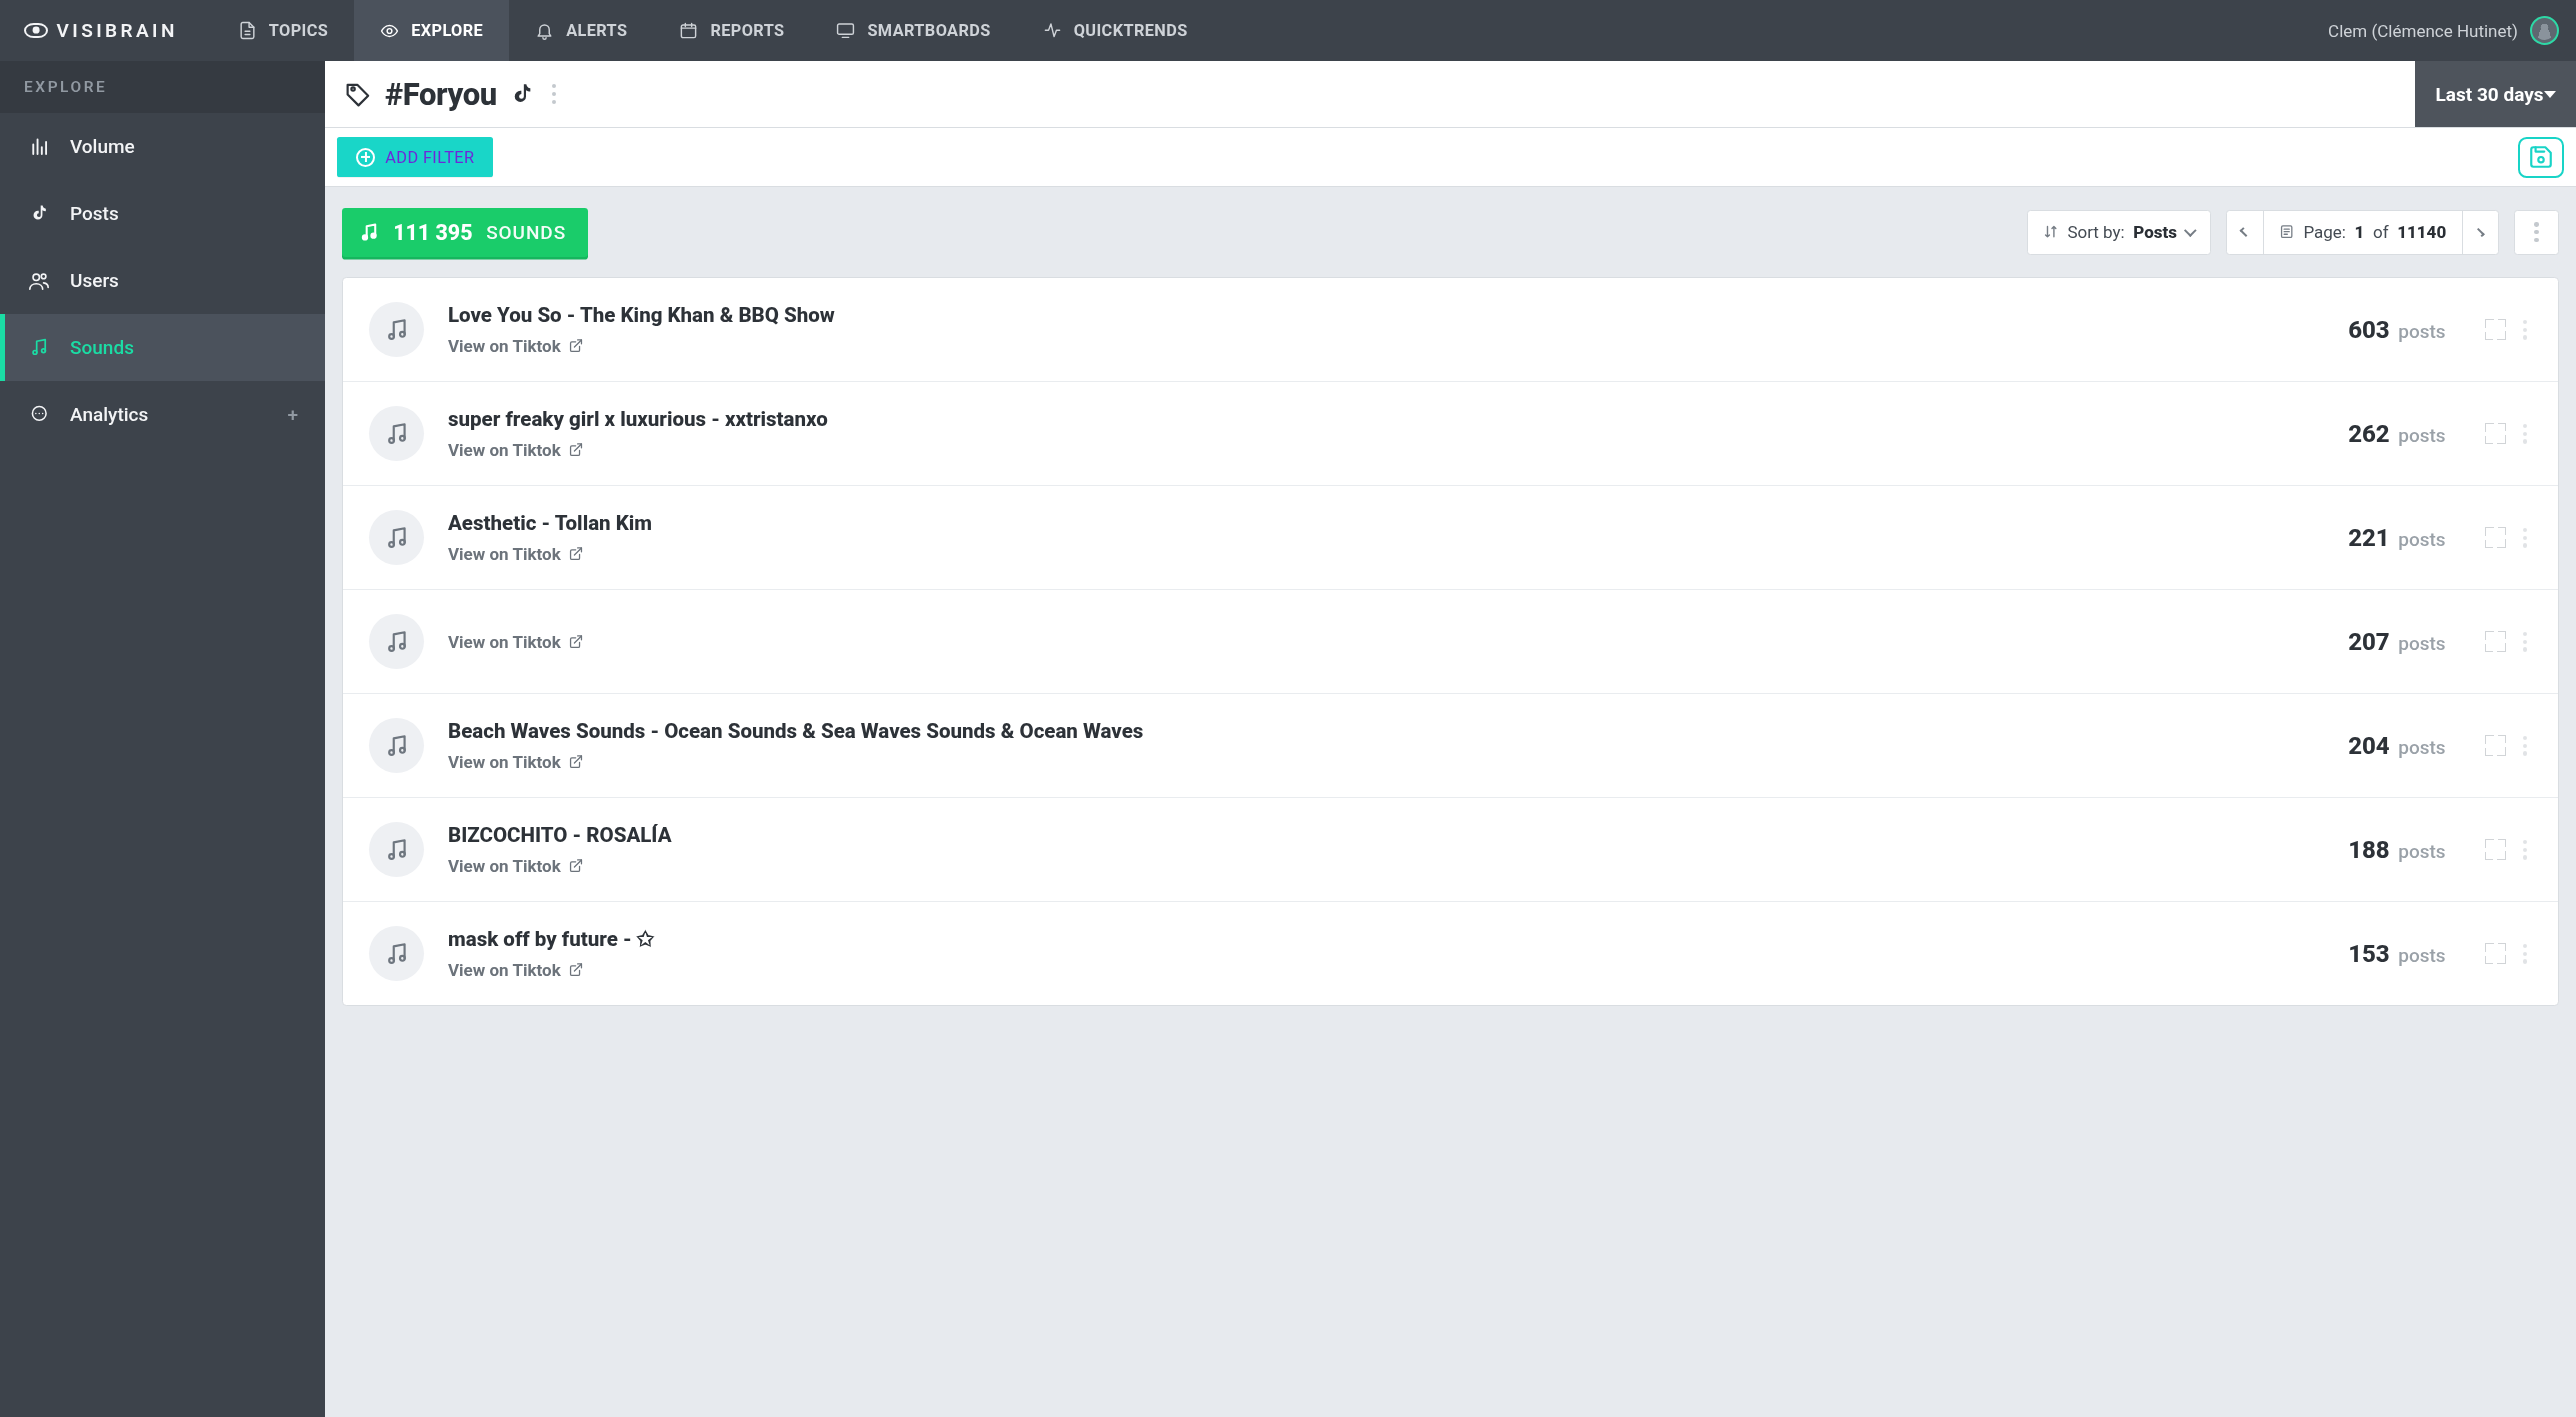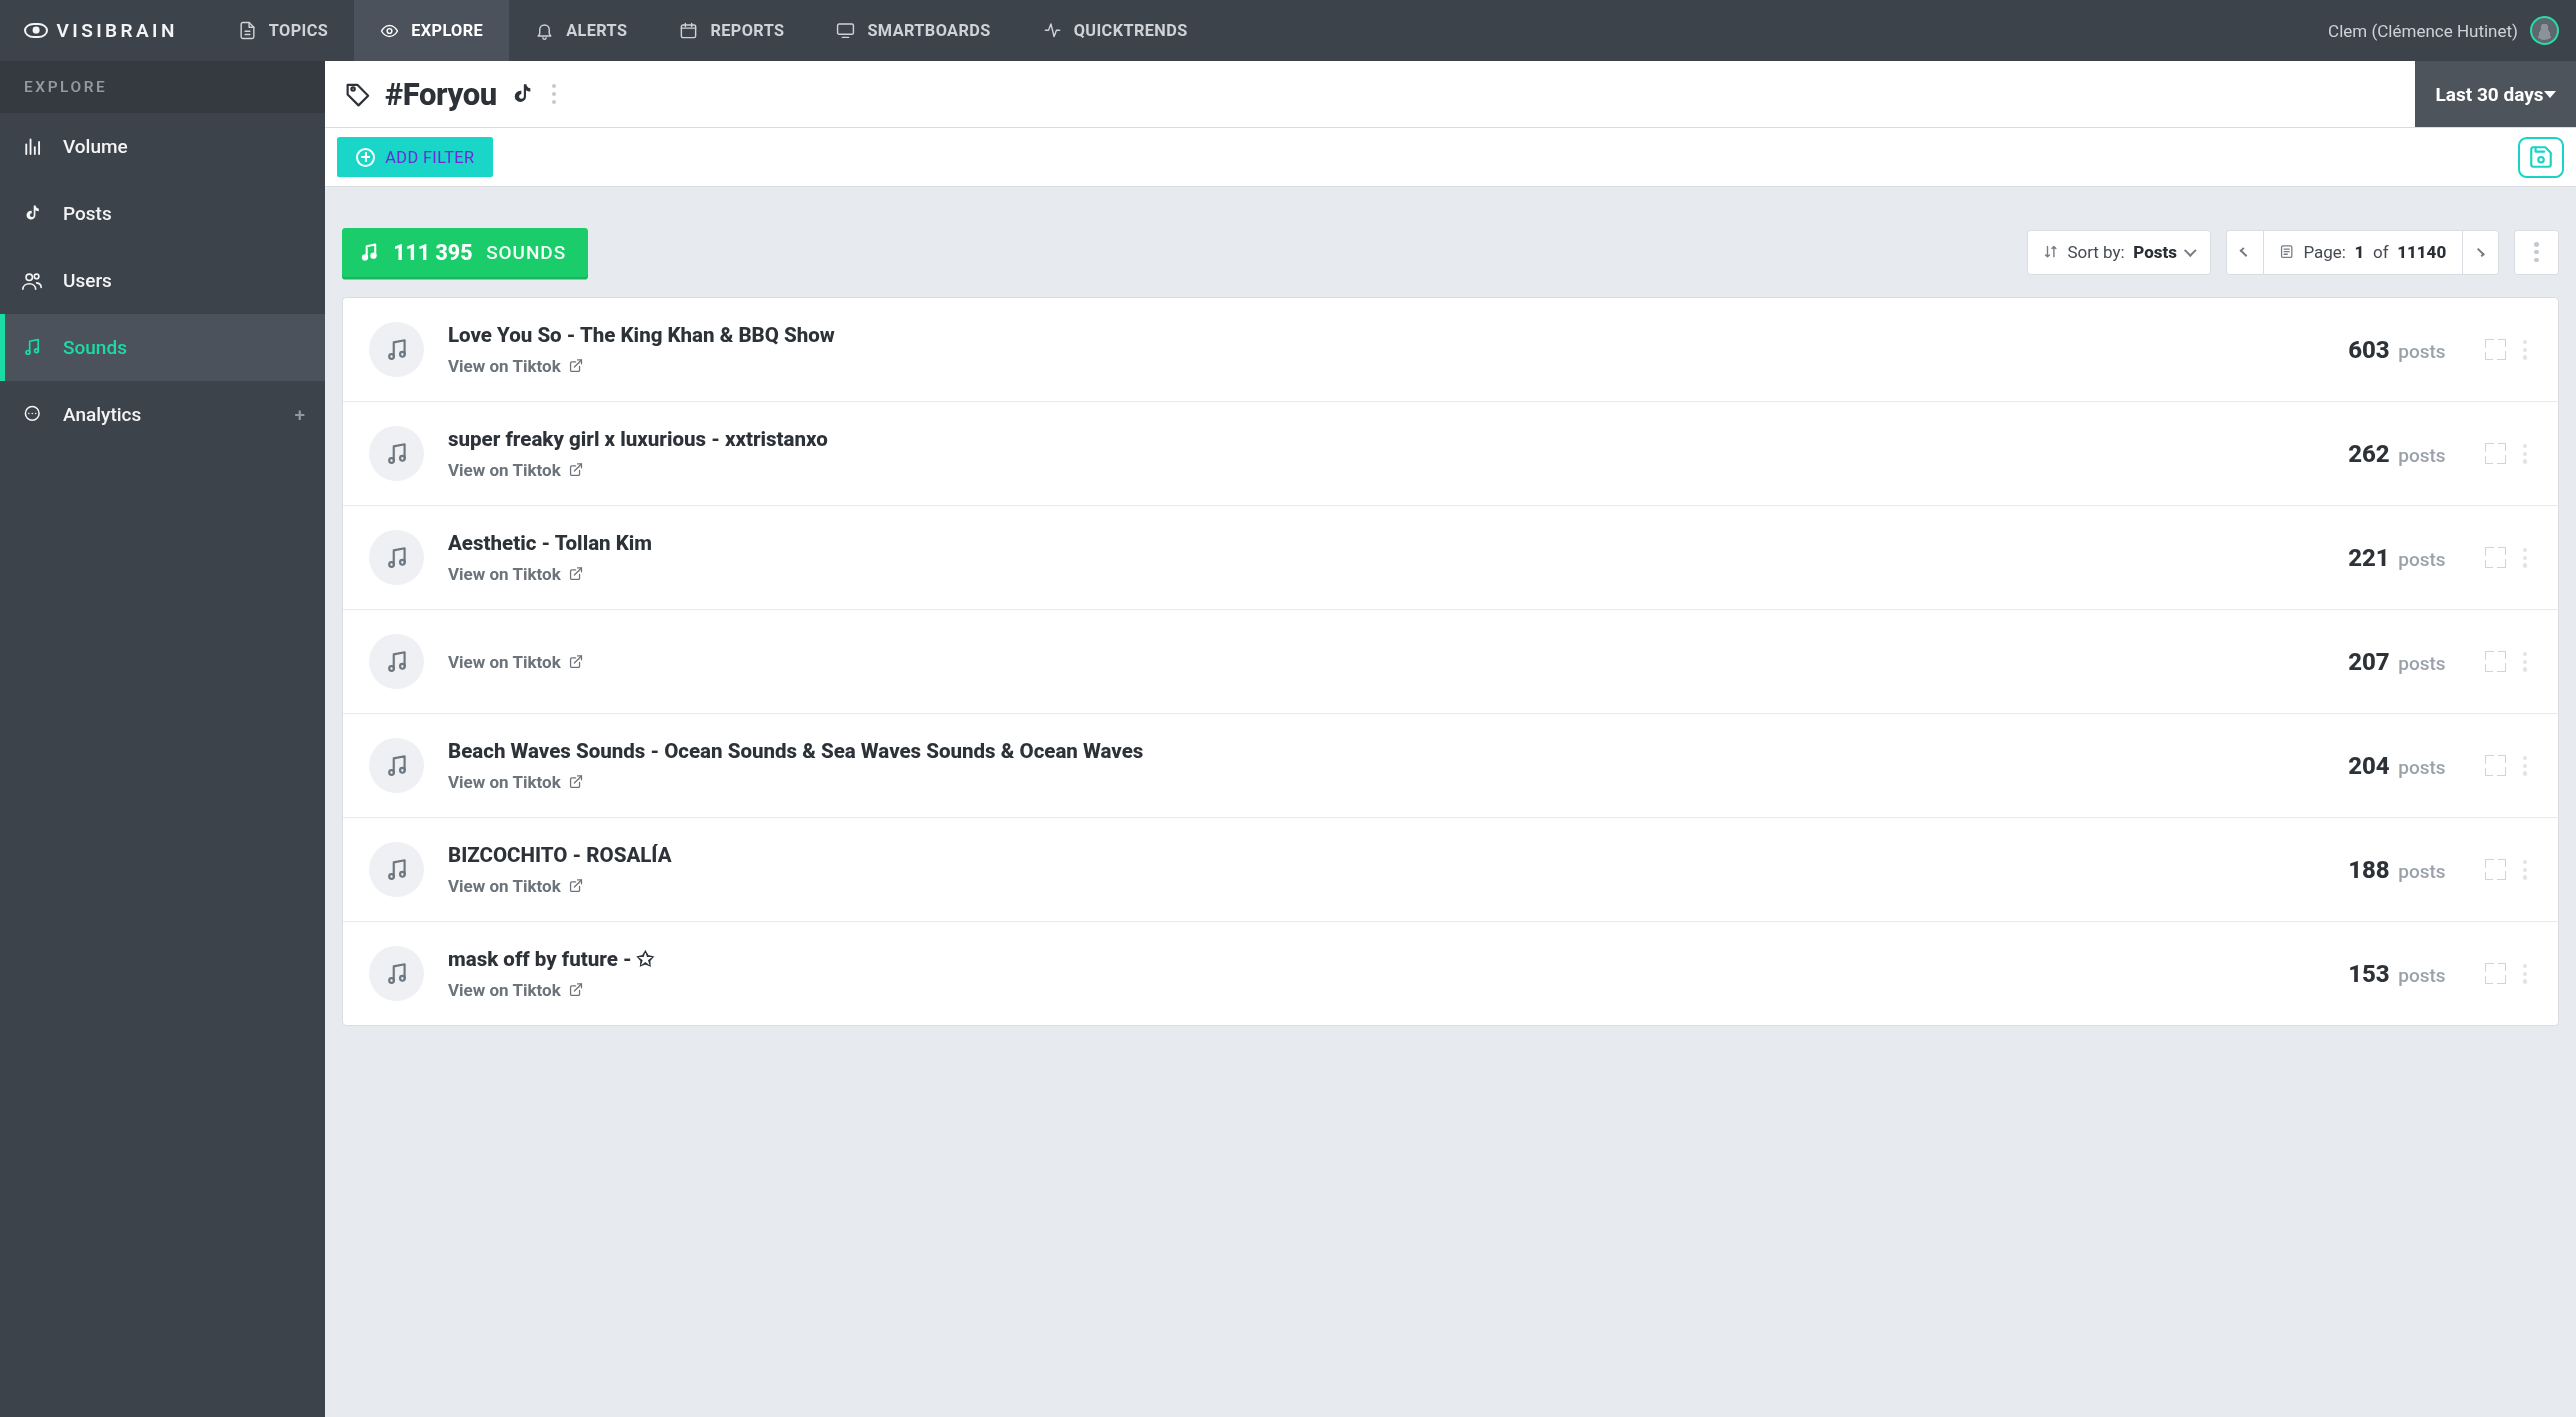--- a/index.html
+++ b/index.html
@@ -140,21 +140,21 @@
     padding: 17px 24px;
     font-size: 15.4px;
     letter-spacing: 2.6px;
     font-weight: 600;
     color: var(--text-dim);
   }
   .side-item {
     display: flex;
     align-items: center;
     gap: 19px;
-    padding: 22px 20px;
+    padding: 22px 27px;
     font-size: 19px;
     font-weight: 500;
     cursor: pointer;
     position: relative;
   }
   .side-item.active {
     background: var(--topbar-hover);
     color: var(--accent-bright);
   }
   .side-item.active::before {
@@ -291,21 +291,20 @@
     cursor:pointer;
   }
   .save-btn svg{display:block;}
 
   
   .controls-row{
     display:flex;
     align-items:center;
     padding:20.5px 17px;
     gap:12px;
-    margin-top:20px;
   }
   .count-pill{
     display:flex;align-items:center;gap:13.7px;
     background:#1dce6a;
     background:#19cf68;
     background:#1acc6a;
     color:#fff;
     padding:12px 22px 12px 17px;
     border-radius:3.4px;
     font-size:21.4px;

